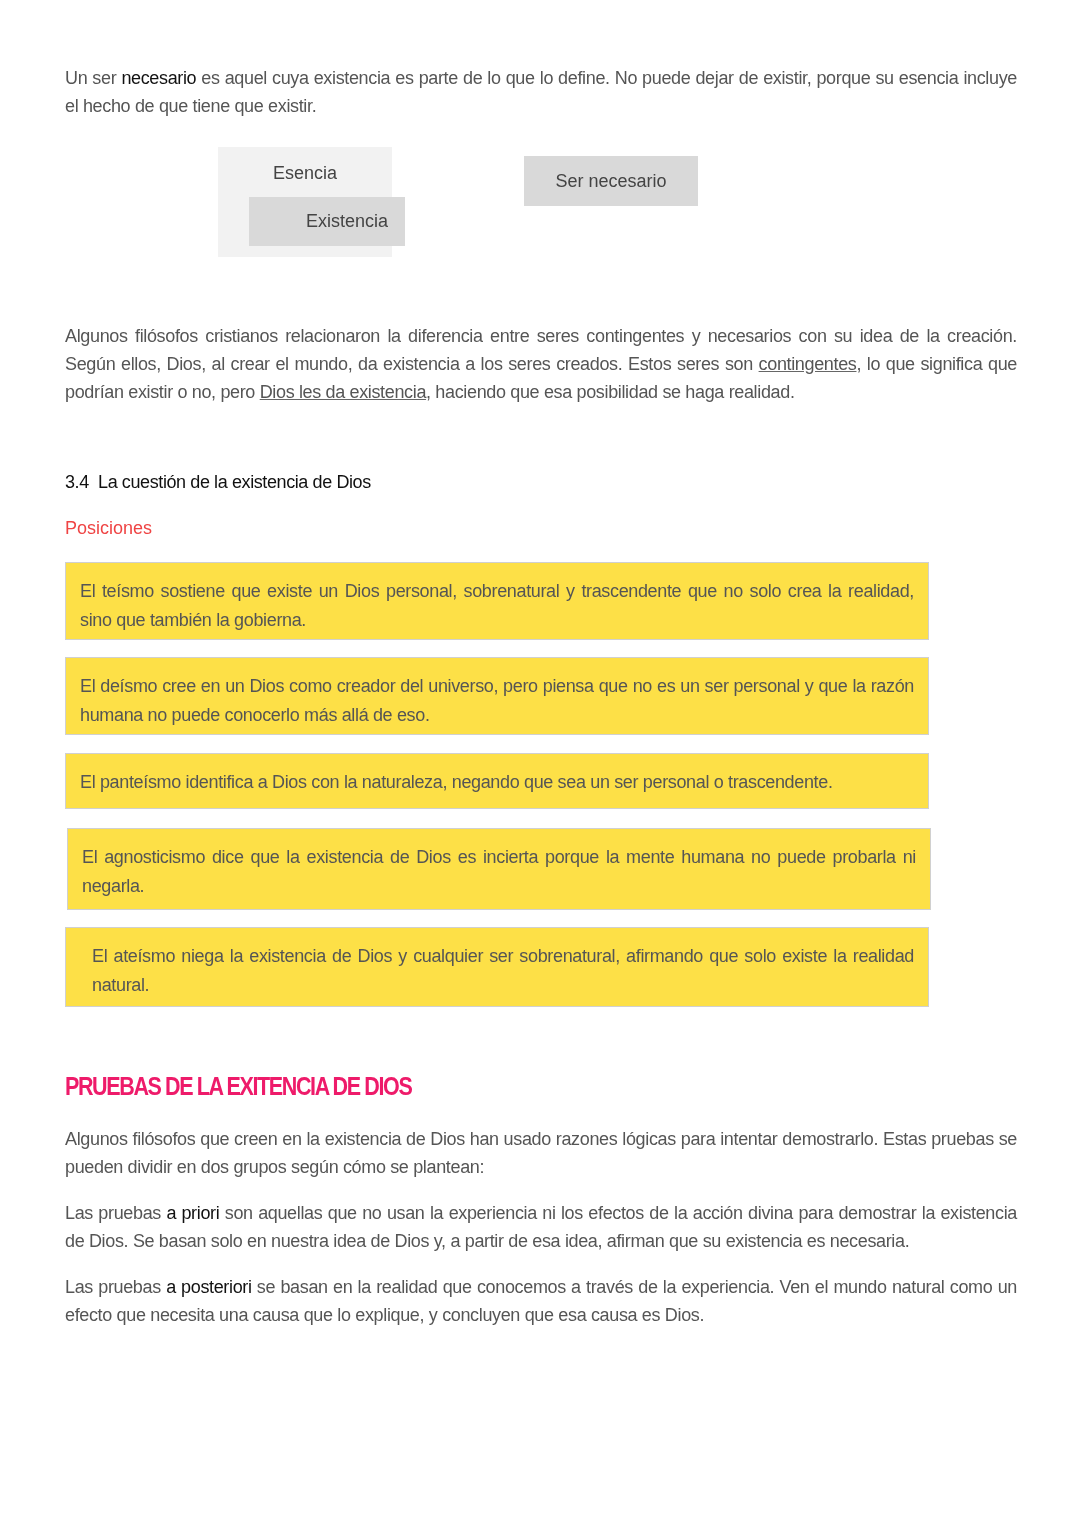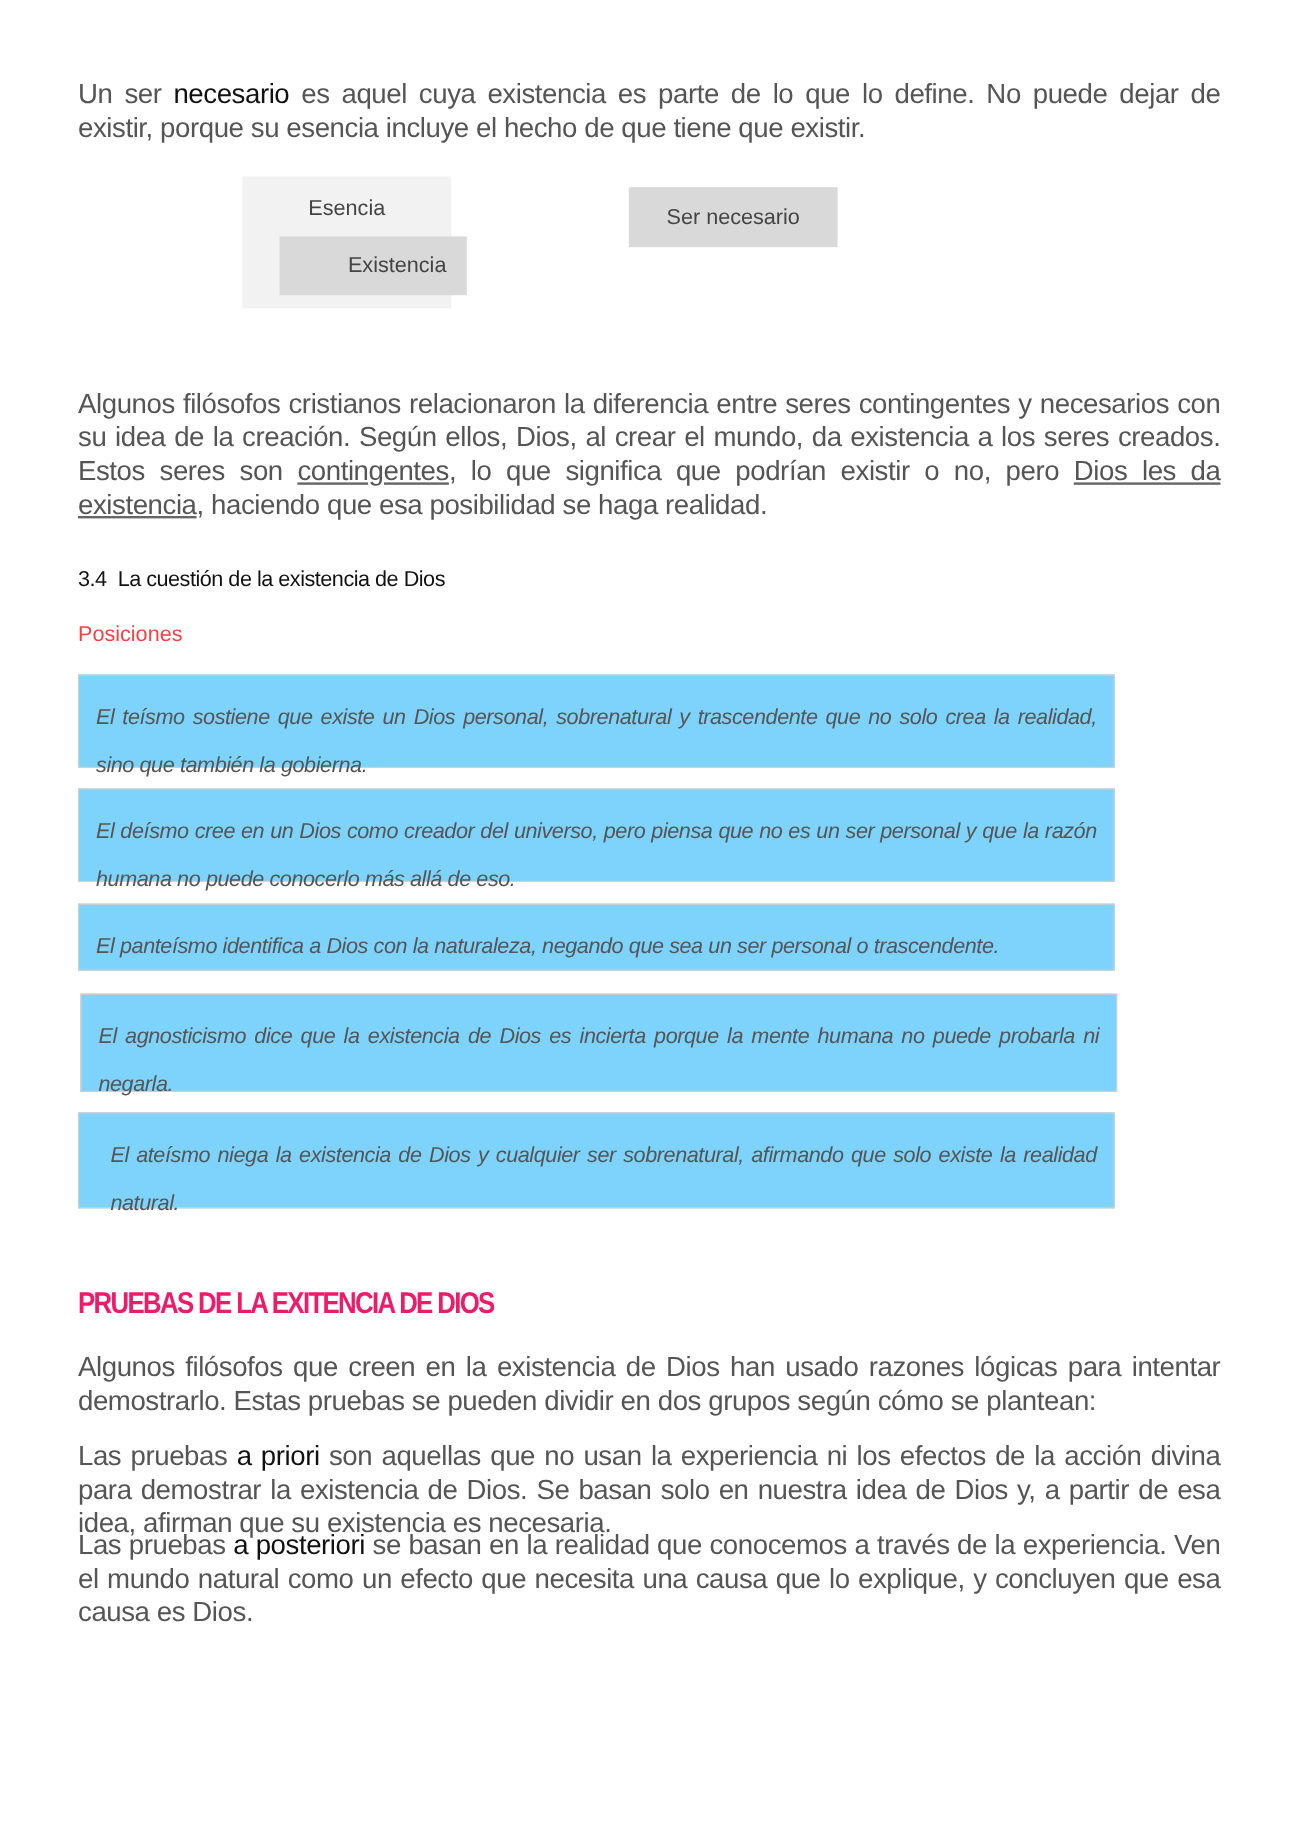--- a/index.html
+++ b/index.html
@@ -3,28 +3,28 @@
 <meta charset="utf-8">
 <style>
   html, body { margin: 0; padding: 0; background: #ffffff; }
   body {
     width: 1080px; height: 1527px; position: relative; overflow: hidden;
     font-family: "Liberation Sans", "DejaVu Sans", sans-serif;
     color: #555555;
   }
   .para {
     position: absolute; left: 65px; width: 952px;
-    font-size: 23px; line-height: 28px; margin: 0;
+    font-size: 18px; line-height: 28px; margin: 0;
     text-align: justify; letter-spacing: -0.35px;
   }
   .strong { color: #111111; }
   .u { text-decoration: underline; text-decoration-color: #666; margin-top: 12px; }
 
   .diagram-outer {
-    position: absolute; left: 202px; top: 147px; width: 174px; height: 110px;
+    position: absolute; left: 218px; top: 147px; width: 174px; height: 110px;
     background: #f2f2f2;
   }
   .diagram-outer .label-esencia {
     position: absolute; left: 0; top: 16px; width: 174px; text-align: center;
     font-size: 18px; color: #444;
   }
   .diagram-inner {
     position: absolute; left: 31px; top: 50px; width: 116px; height: 49px;
     background: #d9d9d9; display: flex; align-items: center; justify-content: center;
     font-size: 18px; color: #444; padding-left: 40px;
@@ -38,25 +38,24 @@
   .subheading {
     position: absolute; left: 65px; top: 472px; font-size: 18px; color: #111;
     letter-spacing: -0.4px;
   }
   .posiciones {
     position: absolute; left: 65px; top: 518px; font-size: 18px; color: #ef4444;
   }
 
   .pos-box {
     position: absolute; box-sizing: border-box;
-    border: 1px solid #d0d0d0; background: #7dd3fc;
+    border: 1px solid #d0d0d0; background: #fde047;
     padding: 14px 14px 0 14px;
-    font-size: 18px; line-height: 40px; color: #555; text-align: justify;
+    font-size: 18px; line-height: 29px; color: #555; text-align: justify;
     letter-spacing: -0.35px;
-    font-style: italic;
   }
 
   .section-title {
     position: absolute; left: 65px; top: 1072px;
     font-family: "Liberation Sans", "DejaVu Sans", sans-serif;
     font-weight: bold; font-size: 25px; color: #ee1b6a;
     letter-spacing: -1.6px; transform: scaleX(0.86); transform-origin: left;
   }
 </style>
 </head>

